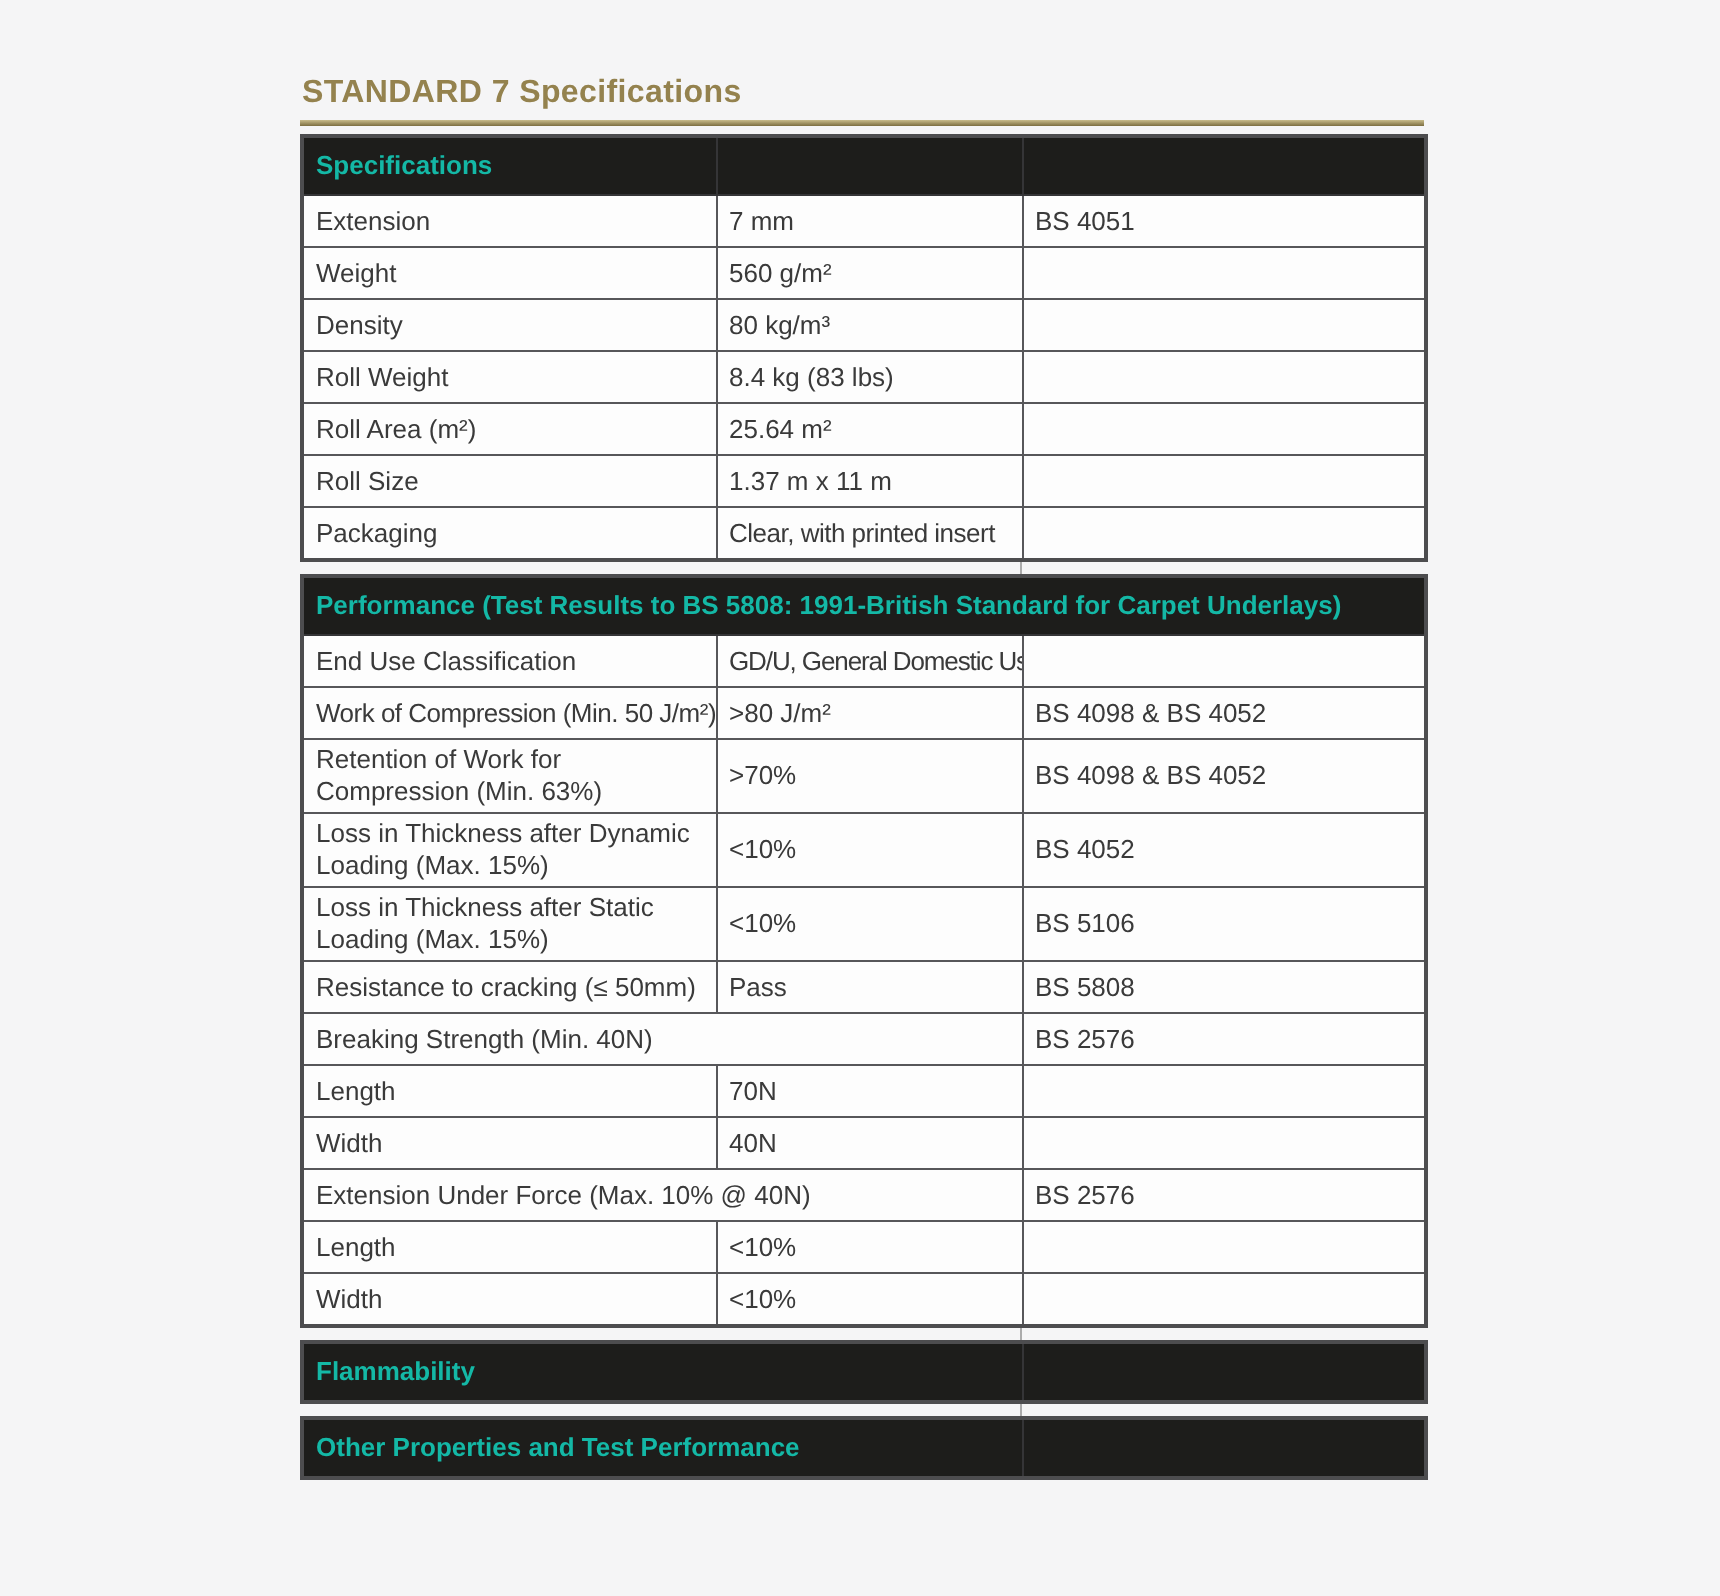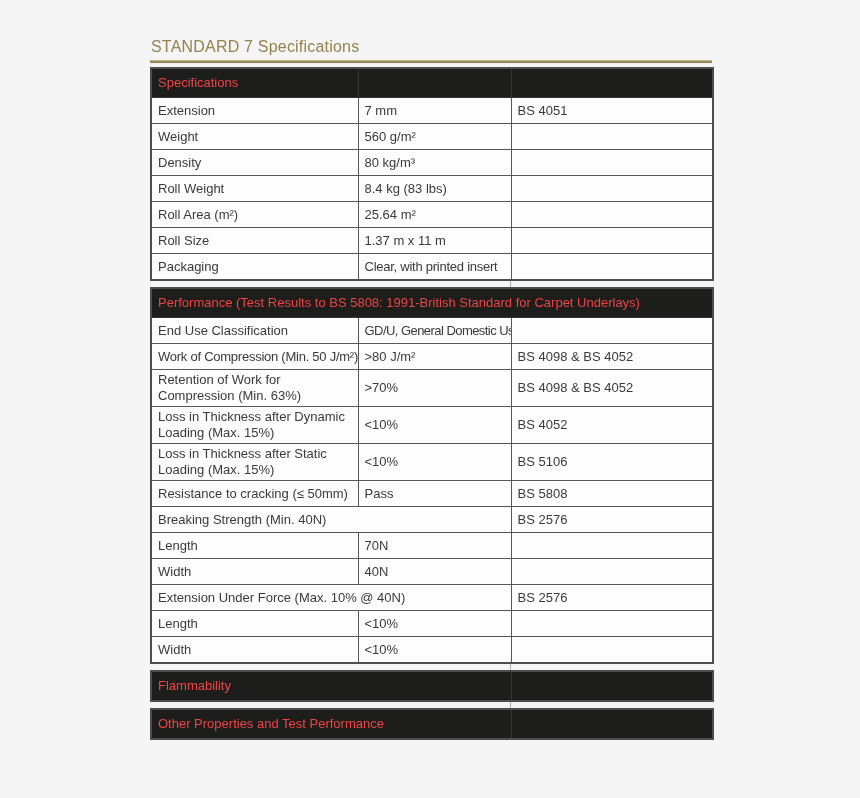--- a/index.html
+++ b/index.html
@@ -6,21 +6,21 @@
   body {
     width:860px; height:798px;
     background:#f5f5f6;
     font-family:"Liberation Sans", sans-serif;
     overflow:hidden;
   }
   .wrap { padding:38px 0 0 150px; }
   .content { width:562px; }
 
   .page-title {
-    font-size:16px; font-weight:normal;
+    font-size:16px; font-weight:bold;
     color:#94824e;
     margin:0 0 4px 1px;
     letter-spacing:.2px;
   }
   .title-rule {
     height:3px; width:562px;
     background:linear-gradient(#c9bc8c,#7c6e41);
     margin:0 0 4px 0;
   }
 
@@ -36,22 +36,22 @@
     color:#3a3a3a;
     font-size:13px;
     line-height:16px;
     padding:2px 6px;
     height:21px;
     vertical-align:middle;
     overflow:hidden;
   }
   tr.sec-head td {
     background:#1d1d1b;
-    color:#ef4444;
-    font-weight:normal;
+    color:#14b8a6;
+    font-weight:bold;
     border-color:#353537;
     height:22px;
     padding:3px 6px;
   }
   td.indent { padding-left:26px; }
   td.fit { white-space:nowrap; letter-spacing:-0.25px; }
   td.cond { white-space:nowrap; letter-spacing:-0.55px; font-size:12.5px; }
 
   .gap { height:6px; position:relative; width:562px; }
   .gap .vline {

